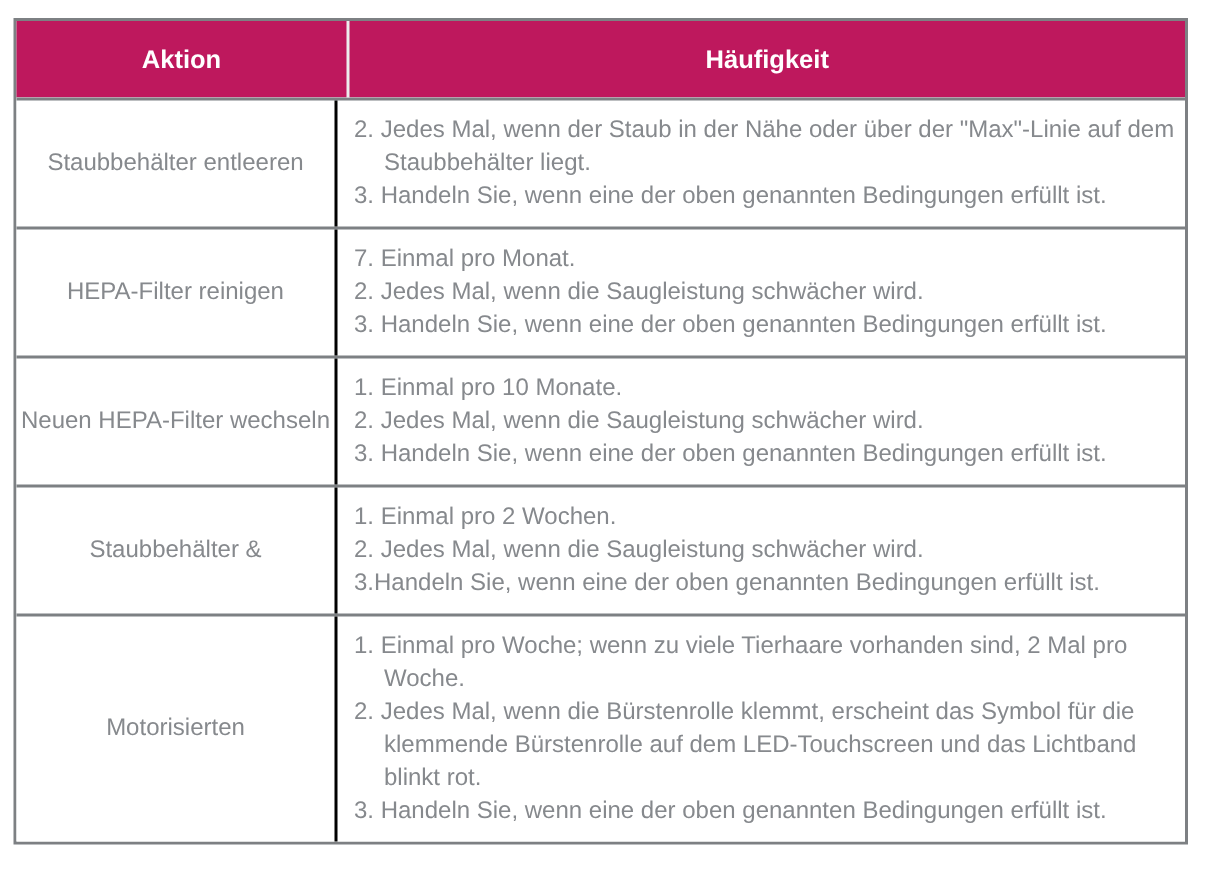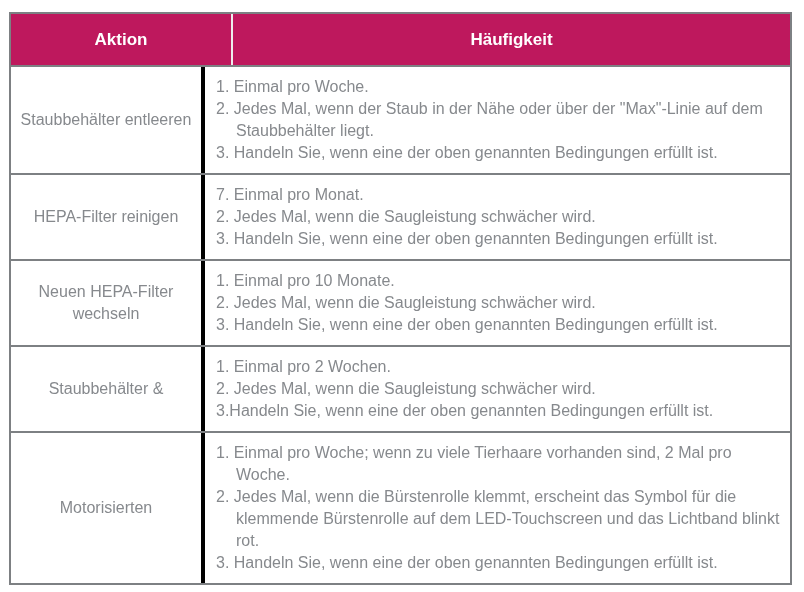--- a/index.html
+++ b/index.html
@@ -43,24 +43,24 @@
   }
   .header-cell.freq-col {
     flex: 1;
   }
   .row {
     display: flex;
     border-top: 2px solid #7d8083;
     background: #ffffff;
   }
   .action-cell {
-    width: 194px;
+    width: 214px;
     flex: none;
     box-sizing: border-box;
-    border-right: 4px solid #000000;
+    border-right: 2px solid #000000;
     display: flex;
     flex-direction: column;
     justify-content: center;
     align-items: center;
     text-align: center;
     padding: 8px 1px;
   }
   .action-line {
     color: #86898d;
     font-size: 16px;
@@ -86,21 +86,20 @@
   <div class="header-row">
     <div class="header-cell action-col">Aktion</div>
     <div class="header-cell freq-col">Häufigkeit</div>
   </div>
   <div id="table-body">
   <div class="row">
     <div class="action-cell">
           <div class="action-line">Staubbehälter entleeren</div>
         </div>
     <div class="freq-cell">
-          <div class="freq-item">1. Einmal pro Woche.</div>
           <div class="freq-item">2. Jedes Mal, wenn der Staub in der Nähe oder über der "Max"-Linie auf dem Staubbehälter liegt.</div>
           <div class="freq-item">3. Handeln Sie, wenn eine der oben genannten Bedingungen erfüllt ist.</div>
         </div>
   </div>
 
   <div class="row">
     <div class="action-cell">
           <div class="action-line">HEPA-Filter reinigen</div>
         </div>
     <div class="freq-cell">

